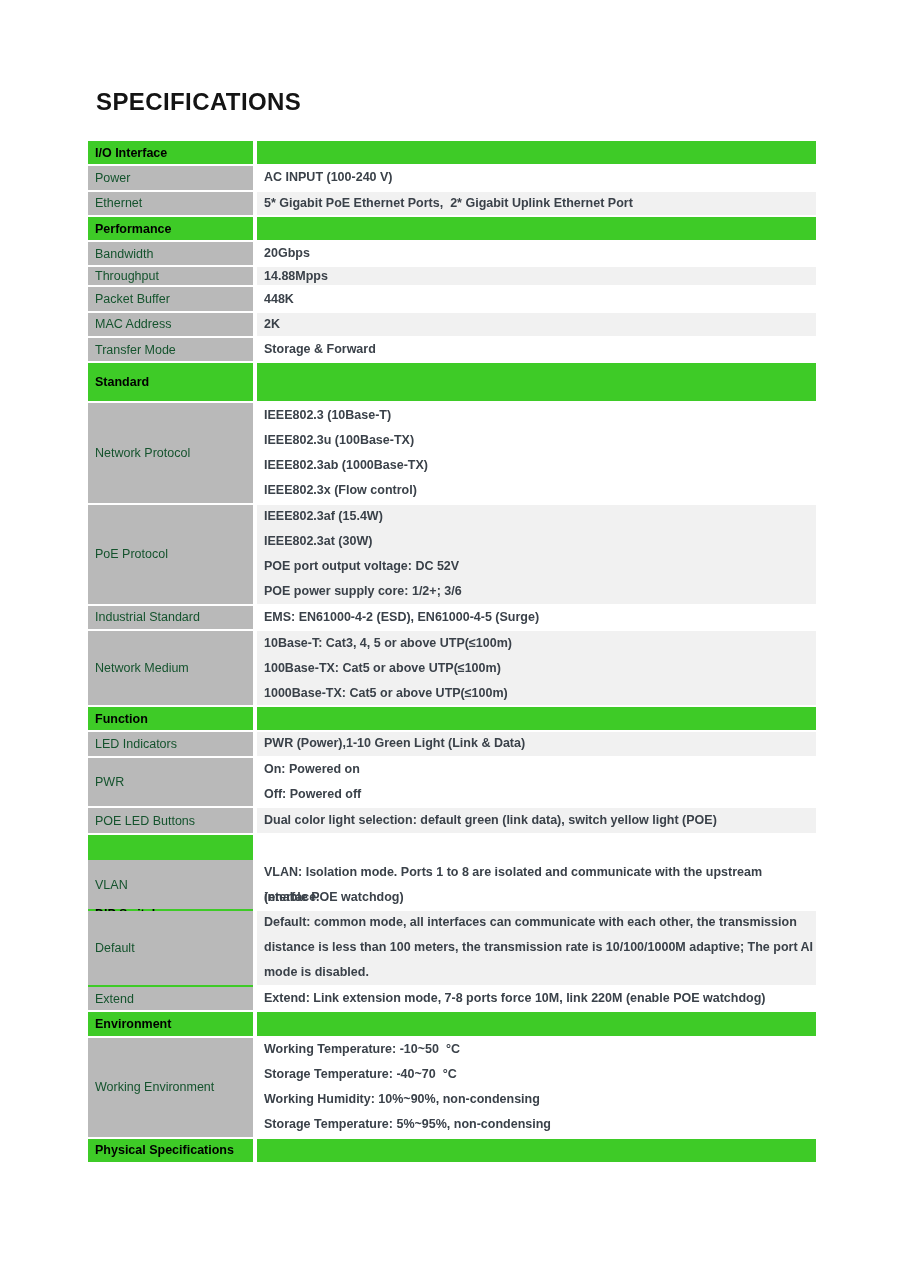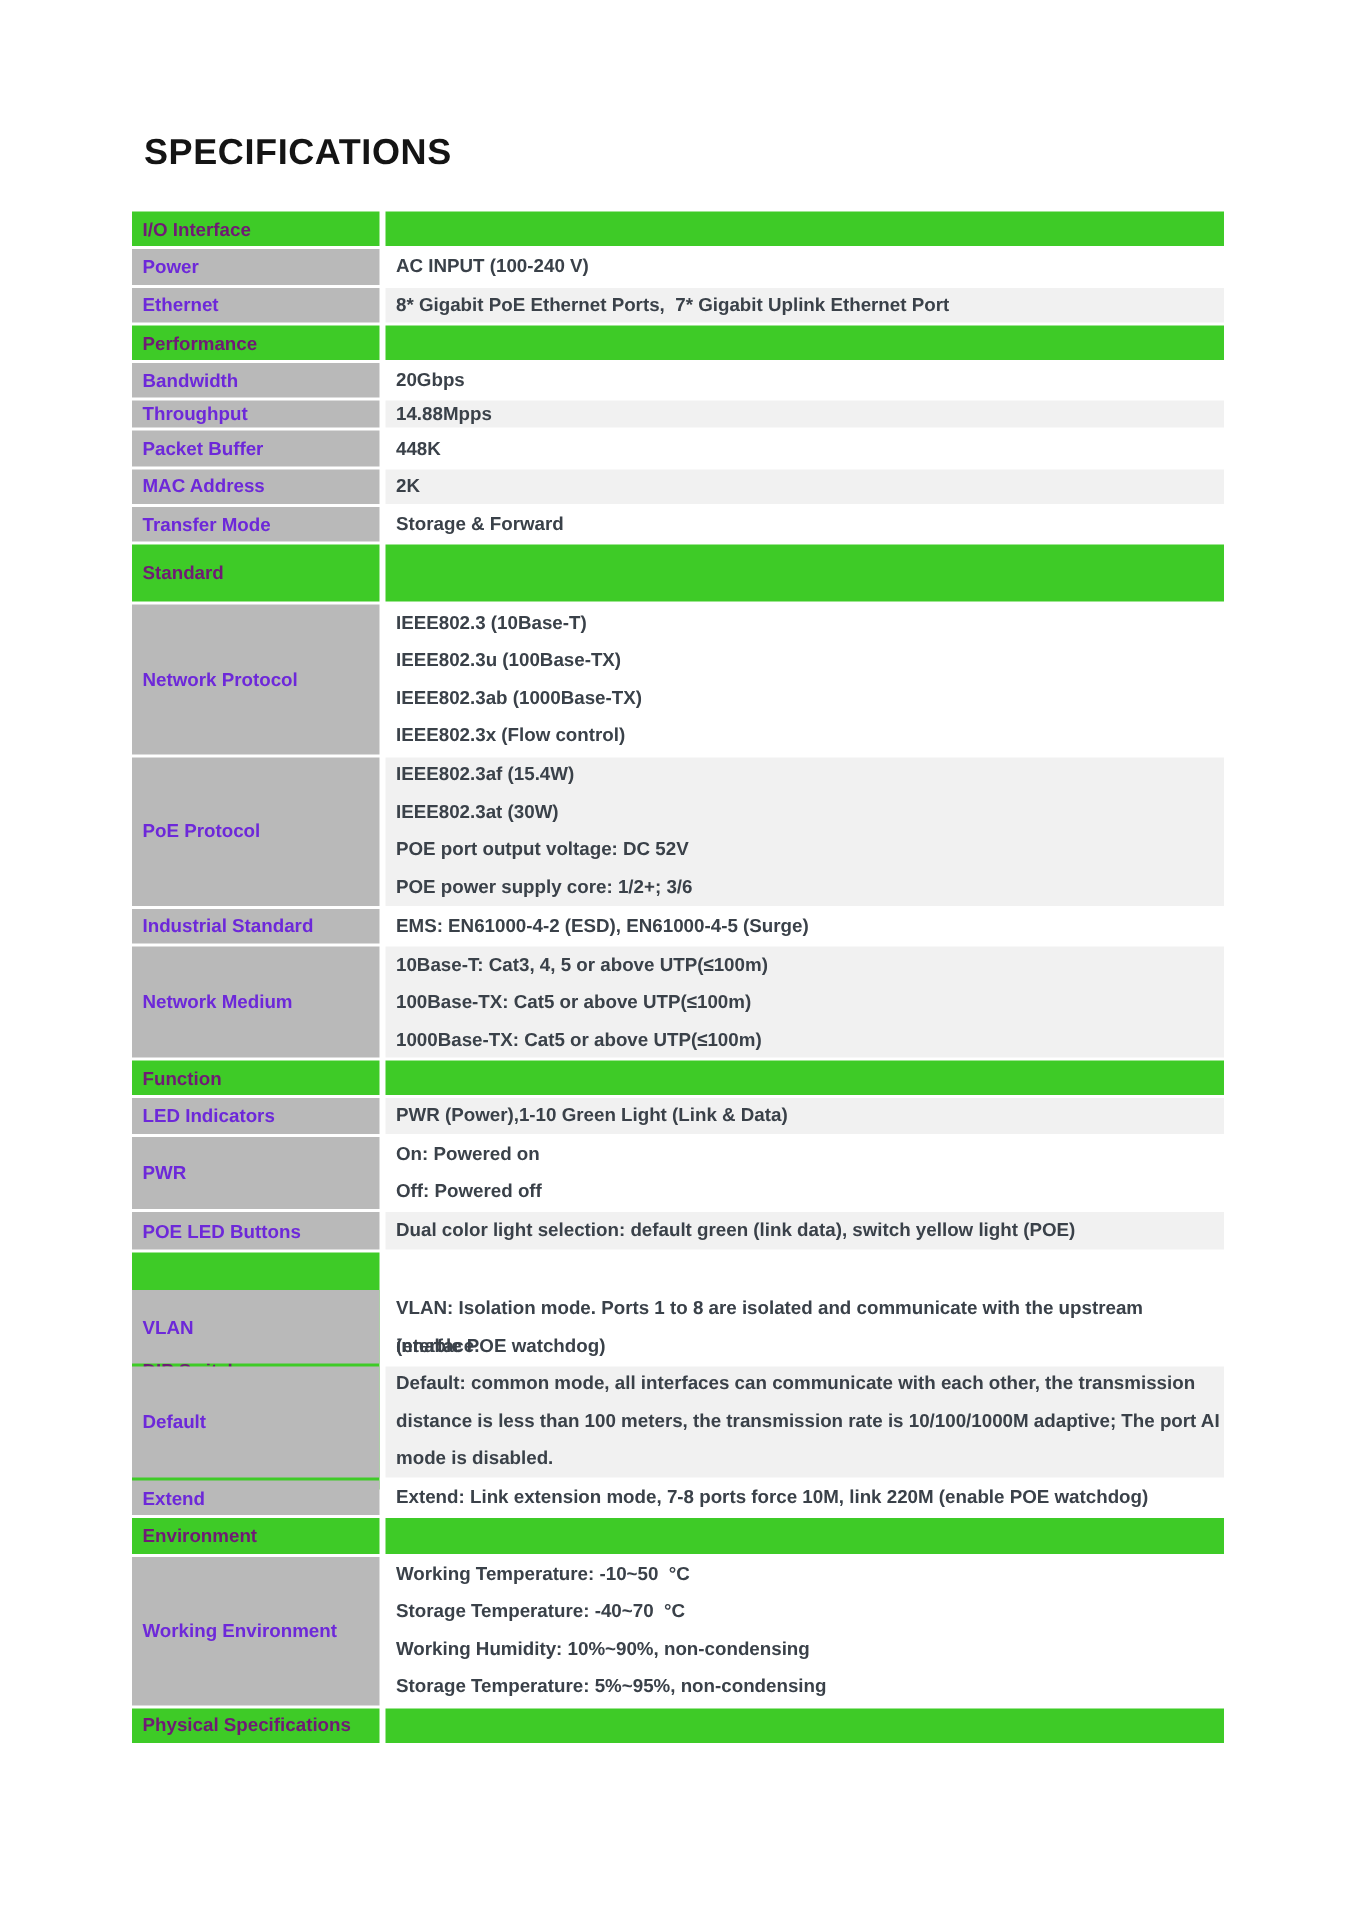--- a/index.html
+++ b/index.html
@@ -33,39 +33,39 @@
     display:flex;
     flex-direction:column;
     justify-content:center;
   }
   .cell.label{
     width:158px;
     flex:0 0 158px;
     background:#b9b9b9;
     padding-left:7px;
     font-size:12.5px;
-    font-weight:700;
-    color:#6d28d9;
+    font-weight:400;
+    color:#14532d;
   }
   .cell.value{
     flex:1;
     background:#ffffff;
     padding-left:7px;
     font-size:12.5px;
     font-weight:600;
     color:#3a4149;
     white-space:pre-wrap;
   }
   .row.shade-gray .cell.value{background:#f1f1f1;}
   .row.header .cell.label,
   .row.header .cell.value{
     background:#3ecb27;
   }
   .row.header .cell.label{
-    color:#701a75;
+    color:#000000;
     font-size:12.5px;
     font-weight:700;
   }
   .vline{
     line-height:25px;
     height:25px;
   }
 </style>
 </head>
 <body>
@@ -76,21 +76,21 @@
       <div class="row header" style="height: 23.3px;">
         <div class="cell label">I/O Interface</div>
         <div class="cell value"></div>
       </div>
       <div class="row shade-white" style="height: 23.3px;">
         <div class="cell label">Power</div>
         <div class="cell value"><div class="vline">AC INPUT (100-240 V)</div></div>
       </div>
       <div class="row shade-gray" style="height: 23.3px;">
         <div class="cell label">Ethernet</div>
-        <div class="cell value"><div class="vline">8* Gigabit PoE Ethernet Ports,  7* Gigabit Uplink Ethernet Port</div></div>
+        <div class="cell value"><div class="vline">5* Gigabit PoE Ethernet Ports,  2* Gigabit Uplink Ethernet Port</div></div>
       </div>
       <div class="row header" style="height: 23.3px;">
         <div class="cell label">Performance</div>
         <div class="cell value"></div>
       </div>
       <div class="row shade-white" style="height: 23.3px;">
         <div class="cell label">Bandwidth</div>
         <div class="cell value"><div class="vline">20Gbps</div></div>
       </div>
       <div class="row shade-gray" style="height: 18px;">

